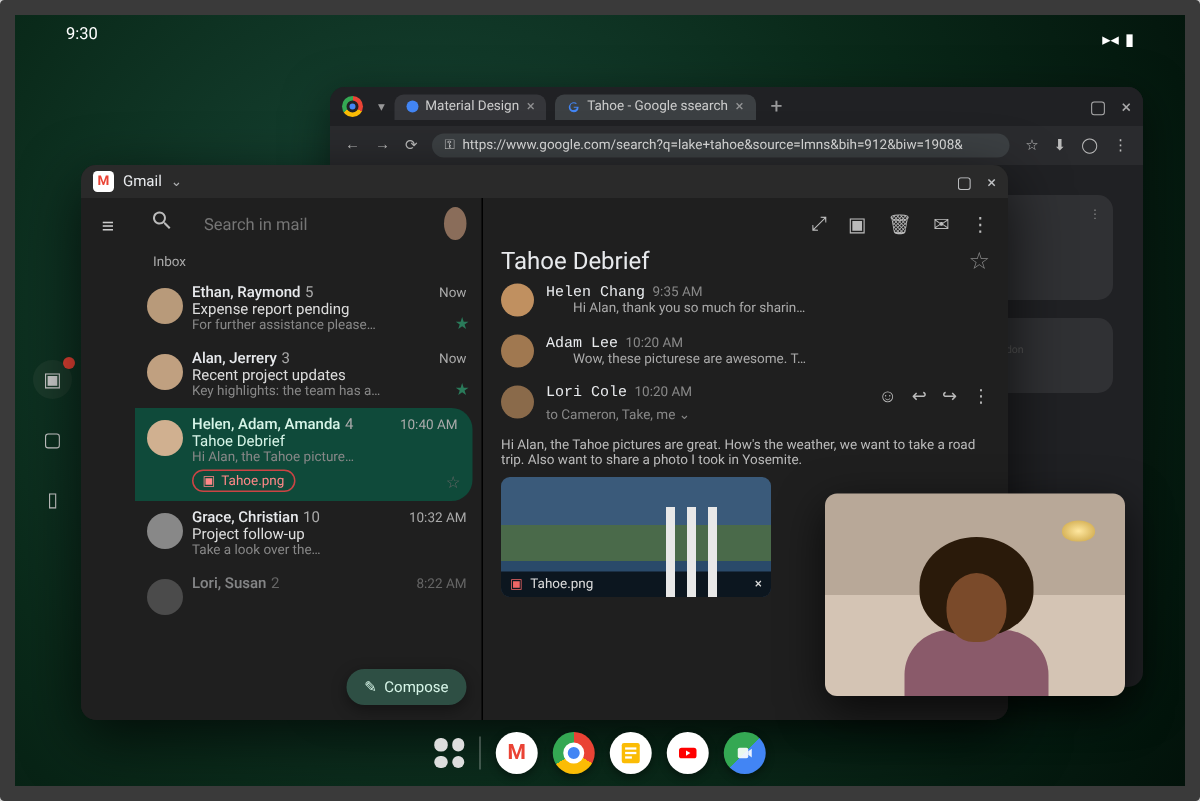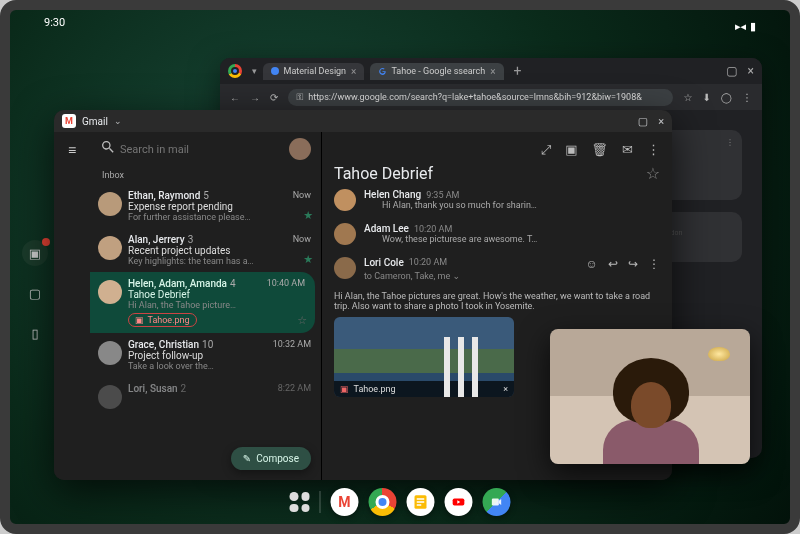--- a/index.html
+++ b/index.html
@@ -1,17 +1,17 @@
 <!DOCTYPE html>
 <html><head>
 <meta charset="utf-8">
 <style>
   * { box-sizing: border-box; margin: 0; padding: 0; font-family: -apple-system, Roboto, Arial, sans-serif; }
   body { width: 800px; height: 534px; background: #ccc; overflow: hidden; position: relative; }
-  .tablet { position: absolute; inset: 0; background: radial-gradient(circle at 35% 40%, #1a4a3a 0%, #0a2a1a 55%, #02120a 100%); border: 10px solid #3a3a3a; border-radius: 16px; overflow: hidden; }
+  .tablet { position: absolute; inset: 0; background: radial-gradient(circle at 35% 40%, #1a4a3a 0%, #0a2a1a 55%, #02120a 100%); border: 10px solid #3a3a3a; border-radius: 3px; overflow: hidden; }
   .status { position: absolute; top: 6px; left: 0; right: 0; height: 20px; color: #fff; font-size: 11px; display:flex; justify-content:space-between; padding:0 34px; }
   .status-right { display:flex; gap:4px; align-items:center; }
 
   
   .browser { position:absolute; top:48px; left:210px; right:28px; height:400px; background:#202124; border-radius:10px; box-shadow:0 8px 30px rgba(0,0,0,.5); overflow:hidden; }
   .tabbar { height:26px; background:#202124; display:flex; align-items:center; gap:6px; padding:0 8px; color:#ccc; }
   .chrome-dot { width:14px;height:14px;border-radius:50%;background:conic-gradient(#ea4335 0 33%,#fbbc05 33% 66%,#34a853 66% 100%);display:inline-block;margin-right:4px; position:relative;}
   .chrome-dot::after{content:"";position:absolute;inset:3px;border-radius:50%;background:#4285f4;border:2px solid #202124;}
   .tab { background:#35363a; border-radius:6px 6px 0 0; padding:3px 8px; font-size:9px; display:flex; align-items:center; gap:5px; max-width:140px; }
   .tab.active { background:#3c4043; }
@@ -26,44 +26,44 @@
 
   
   .gmail { position:absolute; top:100px; left:44px; width:618px; height:370px; background:#1f1f1f; border-radius:10px; box-shadow:0 12px 40px rgba(0,0,0,.7); overflow:hidden; color:#e8eaed; display:flex; flex-direction:column;}
   .gmail-titlebar { height:22px; background:#2a2a2a; display:flex; align-items:center; padding:0 8px; gap:6px; font-size:10px;}
   .gmail-m { width:14px;height:14px;border-radius:3px;background:#fff;display:flex;align-items:center;justify-content:center;font-size:9px;font-weight:bold;color:#ea4335;}
   .gmail-titlebar .wincontrols { font-size:11px;}
   .gmail-body { flex:1; display:flex; overflow:hidden;}
   .gmail-rail { width:36px; background:#1f1f1f; display:flex; flex-direction:column; align-items:center; padding-top:8px; gap:14px; }
   .rail-ic { width:20px;height:20px; color:#ccc; display:flex;align-items:center;justify-content:center; font-size:14px; }
   .inbox { width:232px; background:#1f1f1f; display:flex; flex-direction:column; border-right:1px solid #000;}
-  .searchrow { display:flex; align-items:center; gap:4px; padding:6px 10px; }
+  .searchrow { display:flex; align-items:center; gap:20px; padding:6px 10px; }
   .searchrow input { flex:1; background:transparent; border:none; color:#bbb; font-size:11px; outline:none;}
   .avatar { width:22px;height:22px;border-radius:50%;background:#8a6d5a; background-size:cover;}
   .section-label{ font-size:9px; color:#aaa; padding:4px 12px;}
   .thread { padding:6px 10px 6px 38px; position:relative; font-size:10px; cursor:pointer;}
   .thread .av { position:absolute; left:8px; top:8px; width:24px;height:24px;border-radius:50%; background:#6a7a8a;}
-  .thread .top { display:flex; justify-content:space-between; }
+  .thread .top { display:flex; justify-content:space-between;align-items:flex-end; }
   .thread .from { font-weight:500; color:#e8eaed; font-size:10px; white-space:nowrap; overflow:hidden; text-overflow:ellipsis; max-width:130px;}
   .thread .count { color:#aaa; margin-left:3px; font-weight:normal;}
   .thread .time { color:#aaa; font-size:9px;}
   .thread .subj { color:#ddd; font-size:10px; white-space:nowrap; overflow:hidden; text-overflow:ellipsis;}
   .thread .snip { color:#888; font-size:9px; white-space:nowrap; overflow:hidden; text-overflow:ellipsis; padding-right:16px;}
   .thread .star { position:absolute; right:8px; bottom:6px; color:#666; font-size:11px;}
   .thread.sel { background:#0f4a3a; border-radius:0 14px 14px 0; margin-right:6px;}
   .thread.sel .subj,.thread.sel .from{color:#d7f5e8;}
   .chip { display:inline-flex; align-items:center; gap:4px; border:1px solid #c44; color:#f88; border-radius:10px; padding:1px 6px; font-size:9px; margin-top:3px;}
   .compose { position:absolute; right:10px; bottom:10px; background:#2e4f44; color:#d7f5e8; border-radius:14px; padding:6px 12px; font-size:10px; display:flex; align-items:center; gap:5px; box-shadow:0 3px 10px rgba(0,0,0,.4);}
 
   .detail { flex:1; background:#1f1f1f; display:flex; flex-direction:column; padding:8px 12px; position:relative; overflow:hidden;}
   .detail-actions { display:flex; justify-content:flex-end; gap:14px; font-size:13px; color:#bbb; padding:2px 0 6px;}
   .detail-title { font-size:16px; color:#e8eaed; display:flex; justify-content:space-between; align-items:center;}
   .msg { display:flex; gap:8px; padding:6px 0; font-size:10px;}
   .msg .mav{width:22px;height:22px;border-radius:50%;background:#b87d4a;flex:none;}
-  .msg .mname{color:#e8eaed;font-weight:500;}
+  .msg .mname{color:#e8eaed;font-weight:500;font-family:Liberation Mono, monospace;}
   .msg .mtime{color:#888;font-size:9px;margin-left:5px;}
   .msg .mtext{color:#aaa;font-size:9px;margin-left:18px;}
   .msg.exp .mto{color:#888;font-size:9px;}
   .msg-actions{ margin-left:auto; display:flex; gap:10px; color:#bbb; font-size:12px;}
   .body-text{ color:#bbb; font-size:9px; padding:4px 0 6px;}
   .att-img { width:180px; height:80px; border-radius:6px; background:linear-gradient(#3a5a7a 0 40%,#4a6a4a 40% 70%,#2a4a6a 70%); position:relative; overflow:hidden;}
   .att-img::after{content:"";position:absolute;left:110px;top:20px;width:6px;height:60px;background:#e8e8e8;box-shadow:14px 0 #e8e8e8, 28px 0 #e8e8e8;}
   .att-bar { position:absolute; left:0; bottom:0; right:0; background:rgba(0,0,0,.7); padding:3px 6px; font-size:9px; color:#ddd; display:flex; align-items:center; gap:5px;}
   .att-bar .x{margin-left:auto;}
 

